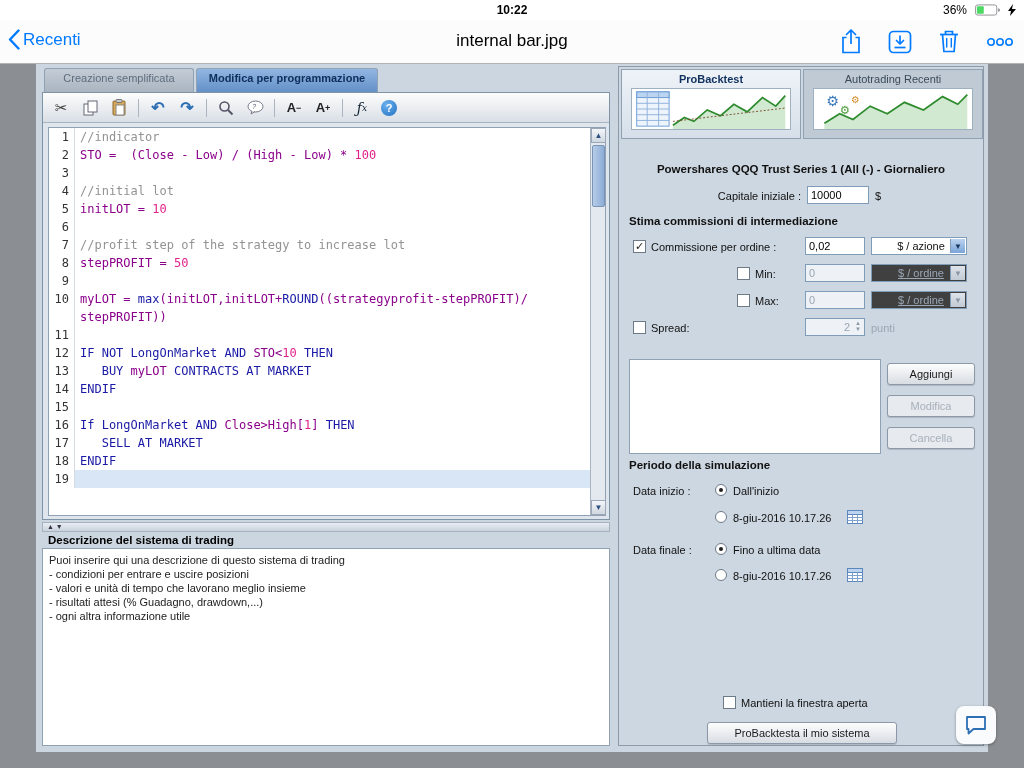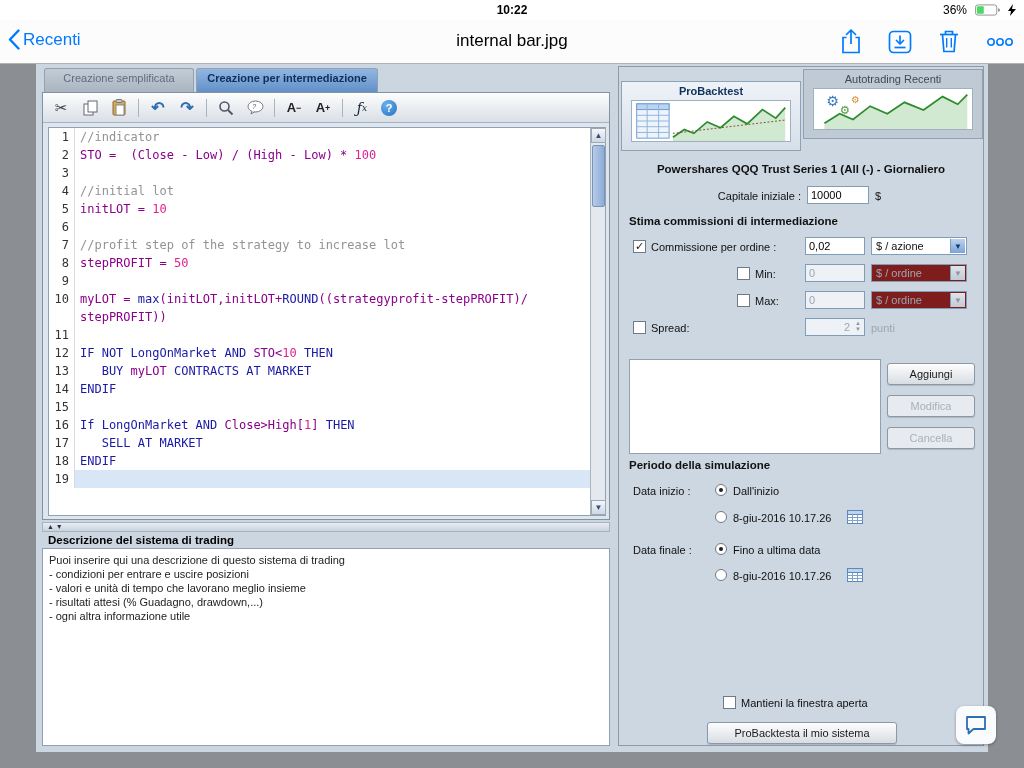--- a/index.html
+++ b/index.html
@@ -66,23 +66,23 @@
   .rtab.inactive { background:#bfcad5; color:#3c4document:a57; color:#3c4a57; }
   .rtab .rtab-title { display:block; padding-top:3px; }
   .rtab svg { display:block; margin:3px auto 0; background:#fff; border:1px solid #9fb0c0; }
 
   .instrument { position:absolute; left:0; right:0; top:96px; text-align:center; font-size:11.5px; font-weight:bold; }
 
   .frm-label { position:absolute; font-size:11px; color:#111; }
   .bold-header { position:absolute; left:10px; font-size:11.5px; font-weight:bold; }
   .txt-input { position:absolute; height:18px; border:1px solid #7f9db9; background:#fff; font-size:11px; padding:0 3px; font-family:"Liberation Sans",sans-serif; }
   .txt-input:disabled, .txt-input.disabled { background:#eef1f5; color:#9aa6b4; }
-  .sel { position:absolute; height:18px; border:1px solid #7f9db9; background:#fff; font-size:11px; display:flex; align-items:center; padding-left:4px; }
+  .sel { position:absolute; height:18px; border:1px solid #7f9db9; background:#fff; font-size:11px; display:flex; align-items:center; padding-left:4px;justify-content:center; }
   .sel .sel-arrow { position:absolute; right:1px; top:1px; bottom:1px; width:15px; background:linear-gradient(#bcd3ef,#7aa4d8); border-left:1px solid #7f9db9; color:#16365e; font-size:8px; display:flex; align-items:center; justify-content:center; }
-  .sel.disabled { background:#7f1d1d; color:#9aa6b4; }
+  .sel.disabled { background:#404040; color:#9aa6b4;text-decoration:underline; }
   .sel.disabled .sel-arrow { background:linear-gradient(#dfe4ea,#c2cad4); color:#8c98a6; }
 
   .chk { position:absolute; width:13px; height:13px; background:#fff; border:1px solid #6d7a88; font-size:11px; line-height:11px; text-align:center; color:#1a1a1a; cursor:pointer; }
   .radio { position:absolute; width:12px; height:12px; border-radius:50%; background:#fff; border:1px solid #6d7a88; cursor:pointer; }
   .radio.sel::after { content:""; position:absolute; left:3px; top:3px; width:4px; height:4px; border-radius:50%; background:#222; }
 
   .listbox { position:absolute; left:10px; top:292px; width:252px; height:95px; background:#fff; border:1px solid #8fa1b3; }
   .btn { position:absolute; width:88px; height:22px; background:linear-gradient(#fdfdfd,#d8dde3); border:1px solid #8a98a8; border-radius:3px; font-size:11px; color:#1a1a1a; text-align:center; line-height:20px; cursor:pointer; box-shadow:0 1px 1px rgba(0,0,0,.15); }
   .btn.disabled { color:#a8b0ba; background:#e7eaee; cursor:default; }
   .btn-wide { width:190px; }
@@ -156,21 +156,21 @@
           <circle cx="23" cy="5" r="3.2" fill="none" stroke="#007aff" stroke-width="1.6"></circle>
         </svg>
       </span>
   </div>
 </div>
 
 <div class="photo-area">
 <div class="image">
 
   <div class="tab inactive" style="left:8px; top:4px; width:150px;"><span>Creazione semplificata</span></div>
-  <div class="tab active" style="left:160px; top:4px; width:182px;"><span>Creazione per intermediazione</span></div>
+  <div class="tab active" style="left:160px; top:4px; width:182px;"><span>Modifica per programmazione</span></div>
 
   <div class="editor-panel">
     <div class="toolbar">
       <span class="tb-ic">✂</span>
       <span class="tb-ic">
             <svg width="15" height="16" viewBox="0 0 15 16">
               <rect x="1" y="4" width="9" height="11" fill="#fff" stroke="#667"></rect>
               <rect x="5" y="1" width="9" height="11" fill="#fff" stroke="#667"></rect>
             </svg>
           </span>
@@ -243,21 +243,21 @@
   <div class="desc-box">
         <div>Puoi inserire qui una descrizione di questo sistema di trading</div>
         <div>- condizioni per entrare e uscire posizioni</div>
         <div>- valori e unità di tempo che lavorano meglio insieme</div>
         <div>- risultati attesi (% Guadagno, drawdown,...)</div>
         <div>- ogni altra informazione utile</div>
       </div>
 
   <div class="right-panel">
 
-    <div class="rtab active" style="left:2px; width:180px;margin-top:12px;">
+    <div class="rtab active" style="left:2px; width:180px;">
       <span class="rtab-title">ProBacktest</span>
       <svg width="160" height="42" viewBox="0 0 160 42">
         <rect x="2" y="3" width="34" height="36" fill="#eef4fb" stroke="#6a9bd8"></rect>
         <rect x="2" y="3" width="34" height="6" fill="#bcd4ef" stroke="#6a9bd8"></rect>
         <path d="M2 15h34M2 21h34M2 27h34M2 33h34M13 3v36M25 3v36" stroke="#8fb2dc" stroke-width="1"></path>
         <path d="M40 38 52 30 62 34 76 22 90 28 104 16 118 24 134 9 148 18 158 7 158 42 40 42Z" fill="rgba(90,175,90,.28)"></path>
         <path d="M40 38 52 30 62 34 76 22 90 28 104 16 118 24 134 9 148 18 158 7" fill="none" stroke="#2e8b2e" stroke-width="1.8"></path>
         <path d="M40 34 158 20" stroke="#7a4a2a" stroke-width="1" stroke-dasharray="2 2"></path>
       </svg>
     </div>

